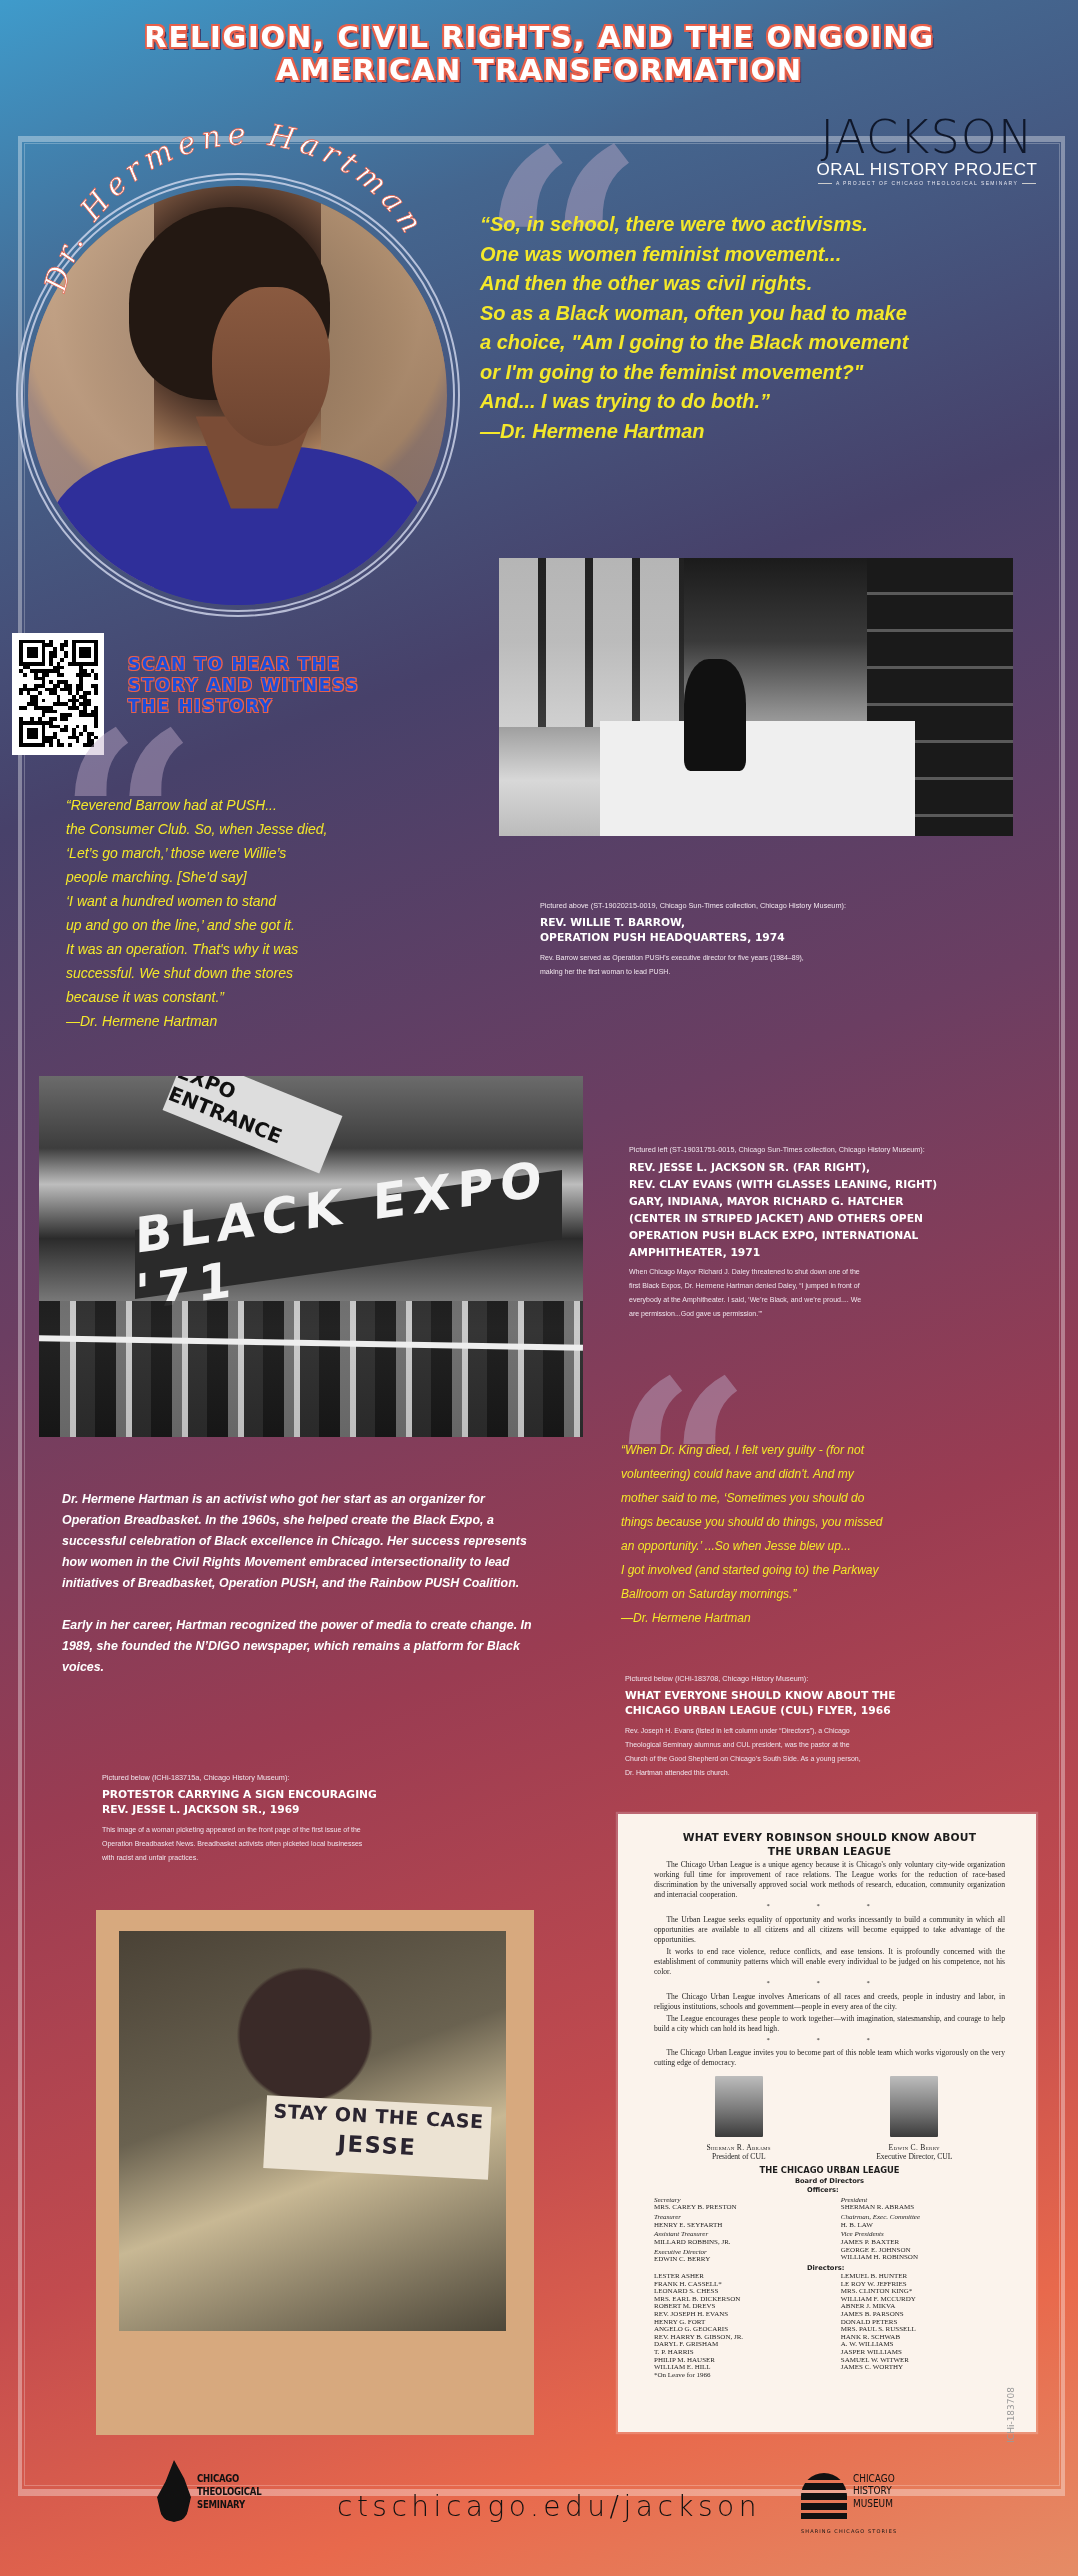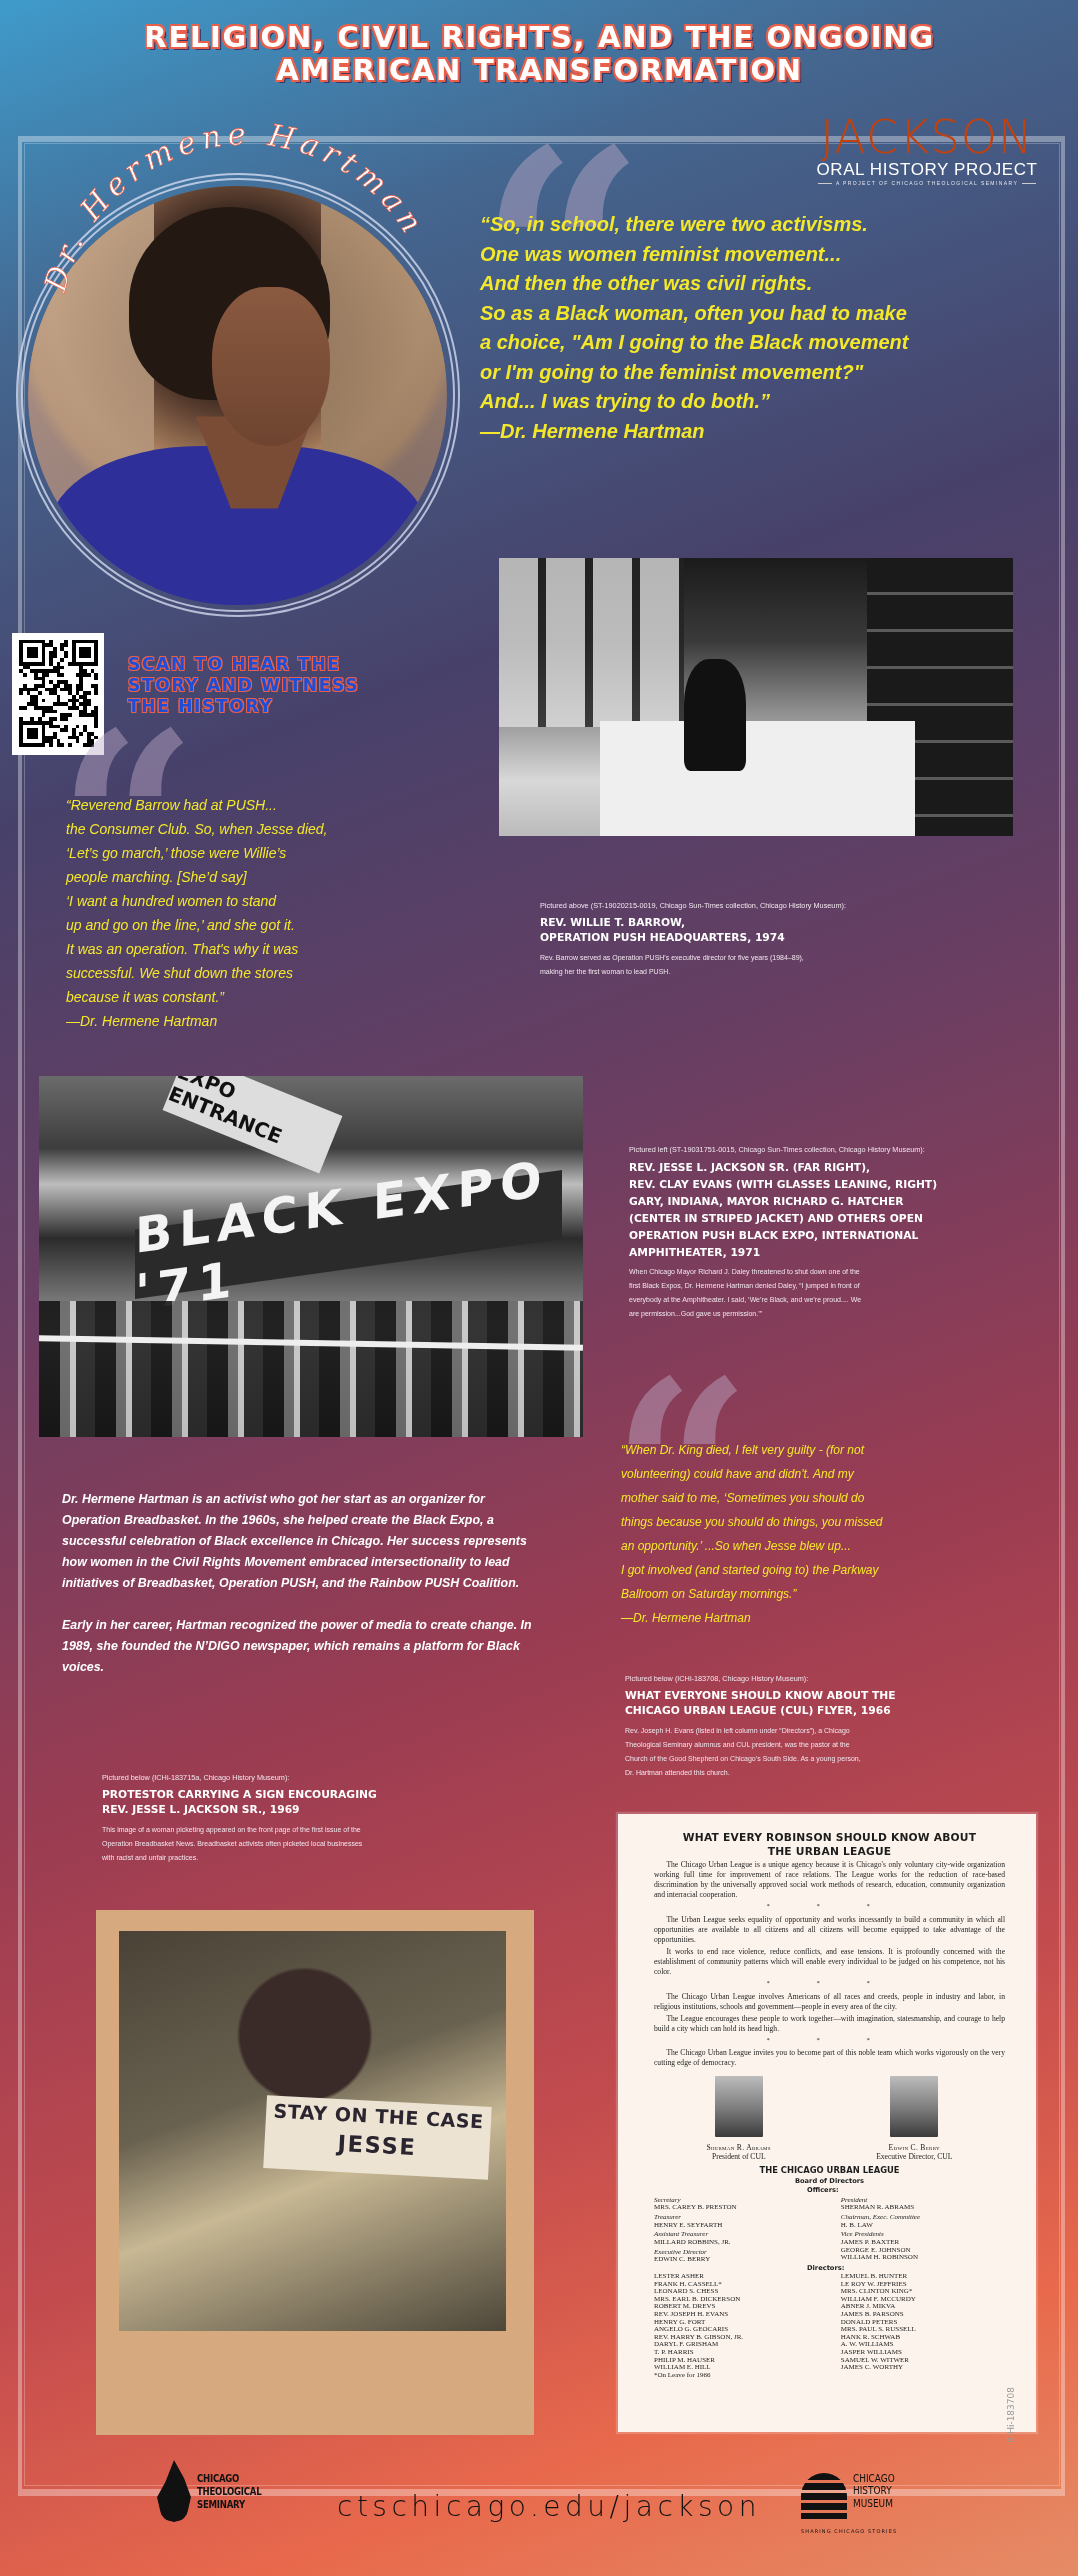--- a/index.html
+++ b/index.html
@@ -22,21 +22,21 @@
   }
 
   .title {
     position: absolute; left: 0; top: 21.3px; width: 1079px; text-align: center;
     font-family: "DejaVu Sans", sans-serif; font-weight: 900; font-size: 29px; line-height: 33px;
     letter-spacing: 1.7px; color: #fff; text-transform: uppercase;
     text-shadow: -1.7px -1.7px 0 #e8604a, 1.7px -1.7px 0 #e8604a, -1.7px 1.7px 0 #e8604a, 1.7px 1.7px 0 #e8604a, 0 1.7px 0 #e8604a, 0 -1.7px 0 #e8604a, 1.7px 0 0 #e8604a, -1.7px 0 0 #e8604a, 2.8px 2.8px 0 #3b3563;
   }
 
   .logo-jackson { position: absolute; left: 809px; top: 115px; width: 236px; text-align: center; }
-  .logo-jackson .word { font-family: "DejaVu Sans", sans-serif; font-weight: 200; font-size: 46px; letter-spacing: 1.1px; line-height: 45px; color: #c2410c; }
+  .logo-jackson .word { font-family: "DejaVu Sans", sans-serif; font-weight: 200; font-size: 46px; letter-spacing: 1.1px; line-height: 45px; color: #0f172a; }
   .logo-jackson .sub { font-size: 17px; letter-spacing: 0.6px; line-height: 19px; color: #fff; }
   .logo-jackson .tag { font-size: 5px; letter-spacing: 1.4px; color: #e6e6f0; margin-top: 1.1px; }
   .logo-jackson .tag::before, .logo-jackson .tag::after { content: ""; display: inline-block; width: 14.6px; height: 0.6px; background: #ccc; vertical-align: middle; margin: 0 3.4px; }
 
   .portrait-wrap { position: absolute; left: 5.6px; top: 153px; width: 466px; height: 444px; }
   .portrait-ring {
     position: absolute; left: 10px; top: 19.7px; width: 444px; height: 444px; border-radius: 50%;
     border: 7.9px double rgba(220,225,245,0.75);
   }
   .portrait {

